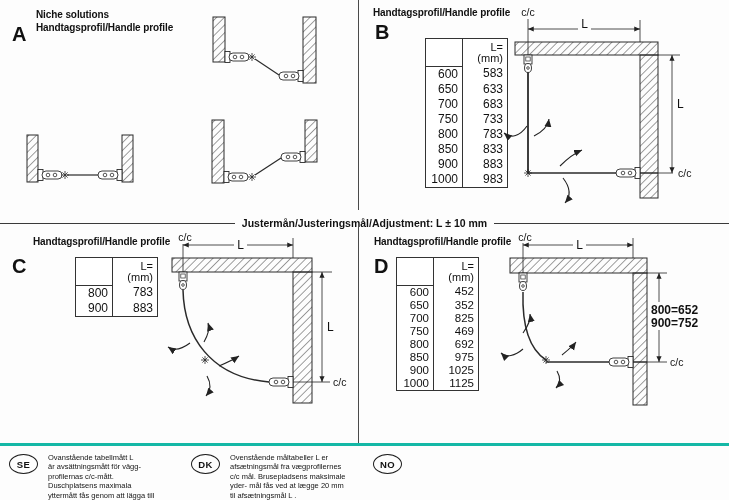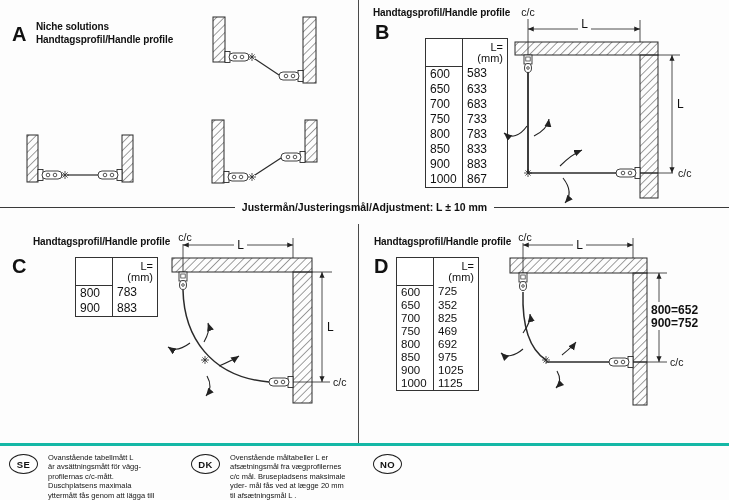--- a/index.html
+++ b/index.html
@@ -4,50 +4,50 @@
 <style>
   html,body{margin:0;padding:0;background:#e8e8e8;}
   .page{position:relative;width:729px;height:500px;background:#fdfdfd;overflow:hidden;
         font-family:"Liberation Sans",sans-serif;color:#111;}
   .panel{position:absolute;}
   .panel-left{border-right:1px solid #4a4a4a;}
   .p-title{position:absolute;font-weight:bold;font-size:10px;line-height:12.5px;letter-spacing:-0.1px;white-space:nowrap;}
   .p-letter{position:absolute;font-weight:bold;font-size:20px;line-height:20px;}
   .dsvg{position:absolute;}
   
-  .divider-row{position:absolute;top:200px;left:0;width:729px;height:14px;display:flex;align-items:center;}
+  .divider-row{position:absolute;top:216px;left:0;width:729px;height:14px;display:flex;align-items:center;}
   .dline{flex:1;height:1px;background:#3a3a3a;}
   .dtext{padding:0 7px;font-weight:bold;font-size:10.5px;white-space:nowrap;}
   
   .dim-table{position:absolute;border-collapse:collapse;background:#fff;border:1px solid #333;}
   .dim-table th{font-weight:normal;font-size:11px;line-height:11px;padding:3px 4px 2px;text-align:right;vertical-align:bottom;}
   .dim-table th.c1{border-right:1px solid #333;border-bottom:1px solid #333;width:28px;}
   .dim-table th.c2{width:36px;}
-  .dim-table td{padding:0 4px;text-align:left;font-size:12px;line-height:15px;}
+  .dim-table td{padding:0 4px;text-align:right;font-size:12px;line-height:15px;}
   .dim-table td.col0{border-right:1px solid #333;}
   .dim-table.small td{font-size:11.5px;line-height:13px;}
   
   footer{position:absolute;top:443px;left:0;width:729px;height:57px;border-top:3px solid #14b8a6;display:flex;background:#fdfdfd;}
   .note{width:182px;display:flex;box-sizing:border-box;padding:7px 2px 0 9px;}
   .badge{width:27px;height:18px;border:1.6px solid #1d1d1d;border-radius:50%;flex:none;margin-top:1px;
          display:flex;align-items:center;justify-content:center;font-weight:bold;font-size:9.5px;letter-spacing:0.3px;}
   .note-text{margin-left:10px;font-size:7.5px;line-height:9.4px;white-space:pre-line;color:#151515;}
   
   .svgt{font-family:"Liberation Sans",sans-serif;font-size:10.5px;fill:#111;}
   .svgl{font-family:"Liberation Sans",sans-serif;font-size:12px;fill:#111;}
   .svgb{font-family:"Liberation Sans",sans-serif;font-size:12px;font-weight:bold;fill:#111;}
 </style>
 </head>
 <body>
 
 <div class="page">
 
   <section class="panel panel-left" style="left:0;top:0;width:358px;height:210px;">
     <div class="p-letter" style="left:12px;top:24px;">A</div>
-    <div class="p-title" style="left:36px;top:21px;">
+    <div class="p-title" style="left:36px;top:9px;">
       <div>Niche solutions</div>
       <div>Handtagsprofil/Handle profile</div>
     </div>
     <svg class="dsvg" style="left:0;top:0;" width="358" height="210" viewBox="0 0 358 210">
       <defs>
         <pattern id="htA" width="5.5" height="5.5" patternUnits="userSpaceOnUse" patternTransform="rotate(45)">
           <line x1="0" y1="0" x2="0" y2="5.5" stroke="#2a2a2a" stroke-width="0.9"></line>
         </pattern>
         <g id="hwA">
           <rect x="-5" y="-5.5" width="5" height="11" fill="#fff" stroke="#2a2a2a" stroke-width="0.9"></rect>
@@ -126,21 +126,21 @@
           <tr>
             <td class="col0">850</td>
             <td class="col1">833</td>
           </tr>
           <tr>
             <td class="col0">900</td>
             <td class="col1">883</td>
           </tr>
           <tr>
             <td class="col0">1000</td>
-            <td class="col1">867</td>
+            <td class="col1">983</td>
           </tr>
         </tbody>
     </table>
     <svg class="dsvg" style="left:100px;top:0;" width="270" height="207" viewBox="0 0 270 207">
       <defs>
         <pattern id="htB" width="5.5" height="5.5" patternUnits="userSpaceOnUse" patternTransform="rotate(45)">
           <line x1="0" y1="0" x2="0" y2="5.5" stroke="#2a2a2a" stroke-width="0.9"></line>
         </pattern>
         <marker id="arB" viewBox="0 0 10 10" refX="9" refY="5" markerWidth="8" markerHeight="8" orient="auto-start-reverse">
           <path d="M0,1 L9,5 L0,9 z" fill="#222"></path>
@@ -284,21 +284,21 @@
     <table class="dim-table small" style="left:37px;top:33px;">
       <thead>
         <tr>
           <th class="c1"></th>
           <th class="c2"><span>L=</span><br><span>(mm)</span></th>
         </tr>
       </thead>
       <tbody>
           <tr>
             <td class="col0">600</td>
-            <td class="col1">725</td>
+            <td class="col1">452</td>
           </tr>
           <tr>
             <td class="col0">650</td>
             <td class="col1">352</td>
           </tr>
           <tr>
             <td class="col0">700</td>
             <td class="col1">825</td>
           </tr>
           <tr>

